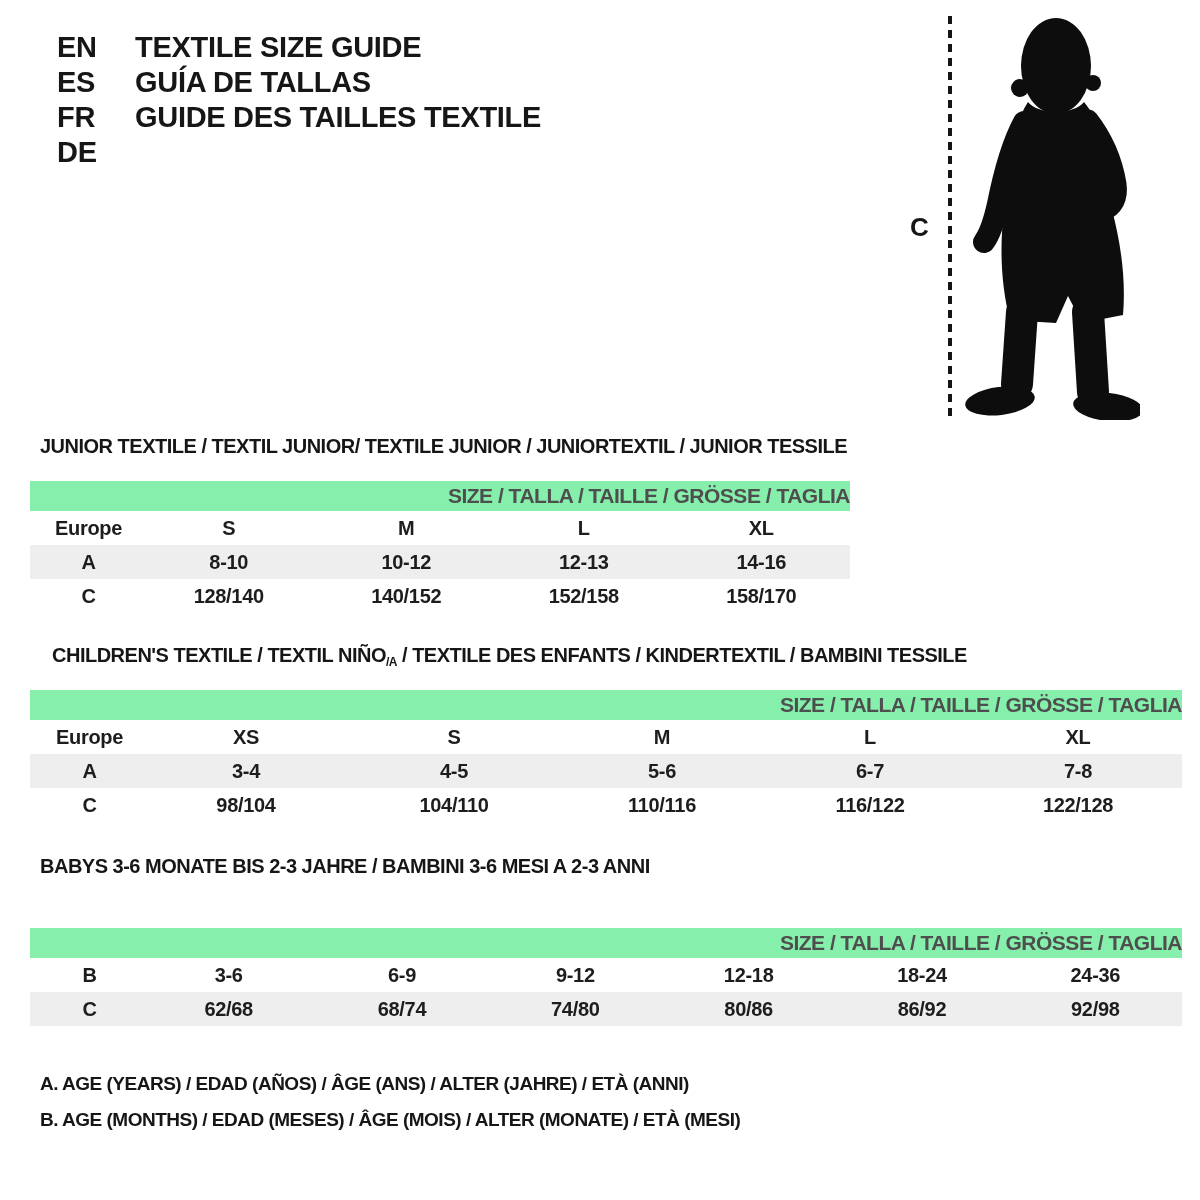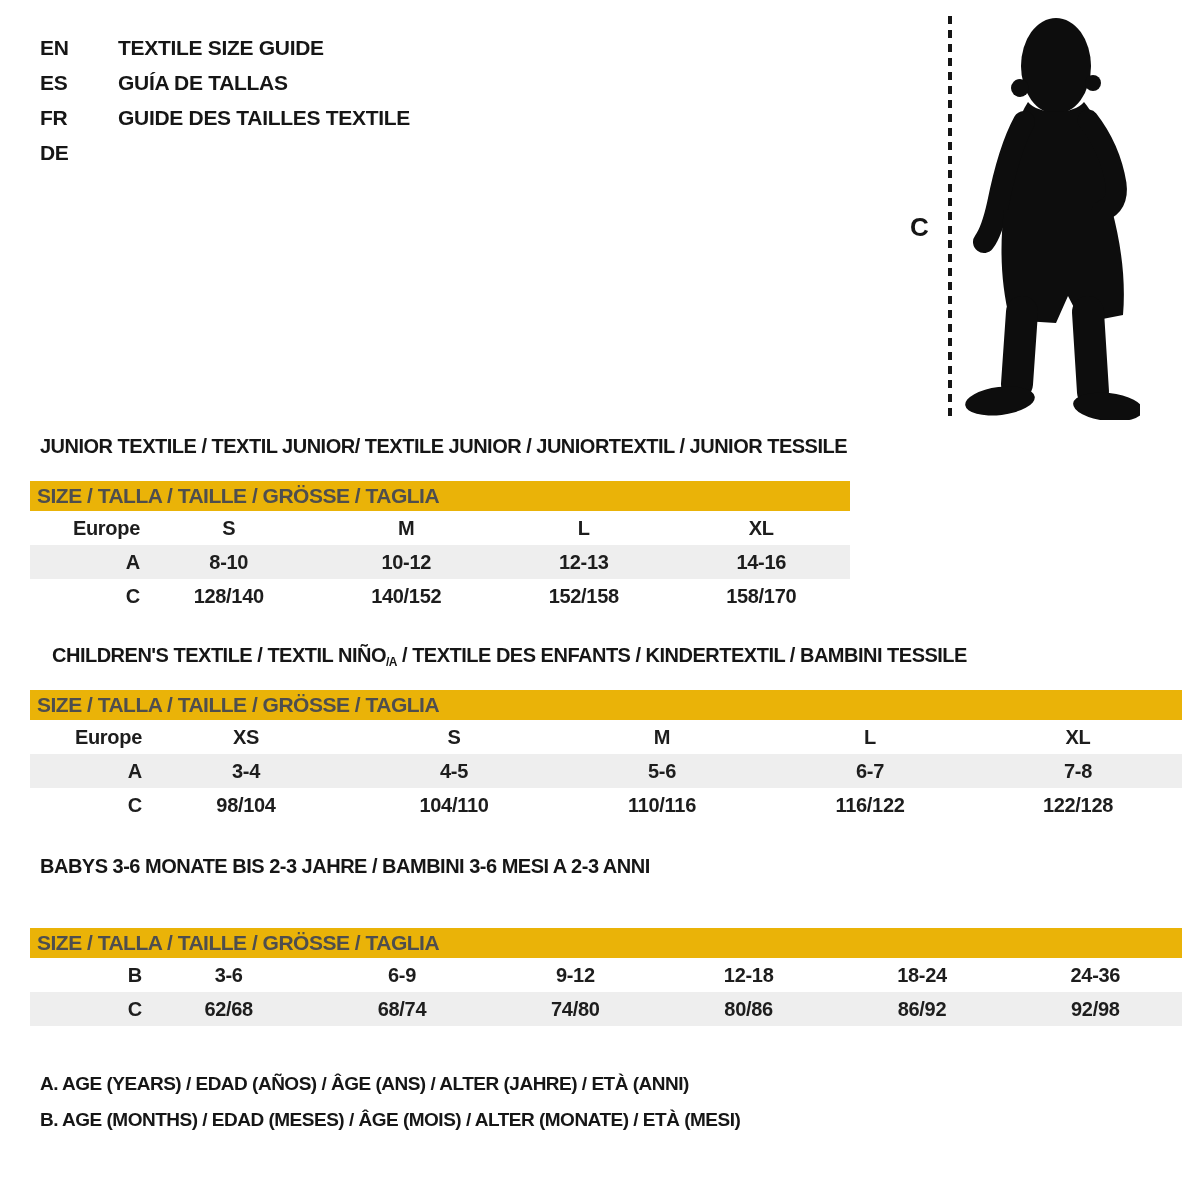--- a/index.html
+++ b/index.html
@@ -7,21 +7,21 @@
     width:1200px; height:1200px; position:relative;
     background:#ffffff; overflow:hidden;
     font-family:"Liberation Sans", sans-serif;
     font-weight:700; color:#161616;
     -webkit-font-smoothing:antialiased;
   }
   .abs { position:absolute; }
 
   
   .lang-block { left:40px; top:30px; }
-  .lang-row { display:flex; line-height:35px; font-size:21px; letter-spacing:-0.3px; }
+  .lang-row { display:flex; line-height:35px; font-size:29px; letter-spacing:-0.3px;margin-left:17px; }
   .lang-code { width:78px; flex:0 0 78px; }
   .lang-title { white-space:nowrap; }
 
   
   .dash-line {
     left:948px; top:16px; width:4px; height:402px;
     background-image:repeating-linear-gradient(to bottom,
       #151515 0px, #151515 8px, transparent 8px, transparent 14px);
   }
   .fig-c { left:910px; top:212px; font-size:26px; }
@@ -33,31 +33,31 @@
   .title-junior { left:40px; top:434px; }
   .title-children { left:40px; top:643px;margin-left:12px; }
   .title-babies { left:40px; top:850px; line-height:33px; }
 
   
   .table-wrap { position:absolute; }
   .wrap-junior   { left:30px; top:481px; width:820px; }
   .wrap-children { left:30px; top:690px; width:1152px; }
   .wrap-babies   { left:30px; top:928px; width:1152px; }
   .size-bar {
-    height:30px; line-height:30px; background:#eab308; color:#4e4e4e;
-    font-size:21px; letter-spacing:-0.5px; padding-left:7px; white-space:nowrap;
+    height:30px; line-height:30px; background:#86efac; color:#4e4e4e;
+    font-size:21px; letter-spacing:-0.5px; padding-left:7px; white-space:nowrap;text-align:right;
   }
   table.size-table {
     width:100%; border-collapse:collapse; table-layout:fixed;
   }
   table.size-table td {
     height:34px; padding:0; text-align:center;
     font-size:20px; letter-spacing:-0.3px; color:#1d1d1d;
   }
-  table.size-table td.rowlabel { text-align:right; padding-left:7px; }
+  table.size-table td.rowlabel { text-align:center; padding-left:7px; }
   tr.alt td { background:#eeeeee; }
 
   
   .legend { left:40px; top:1066px; }
   .legend-line { font-size:19px; line-height:36px; letter-spacing:-0.5px; white-space:nowrap; }
 </style>
 </head>
 <body>
 
 <section class="abs lang-block">

